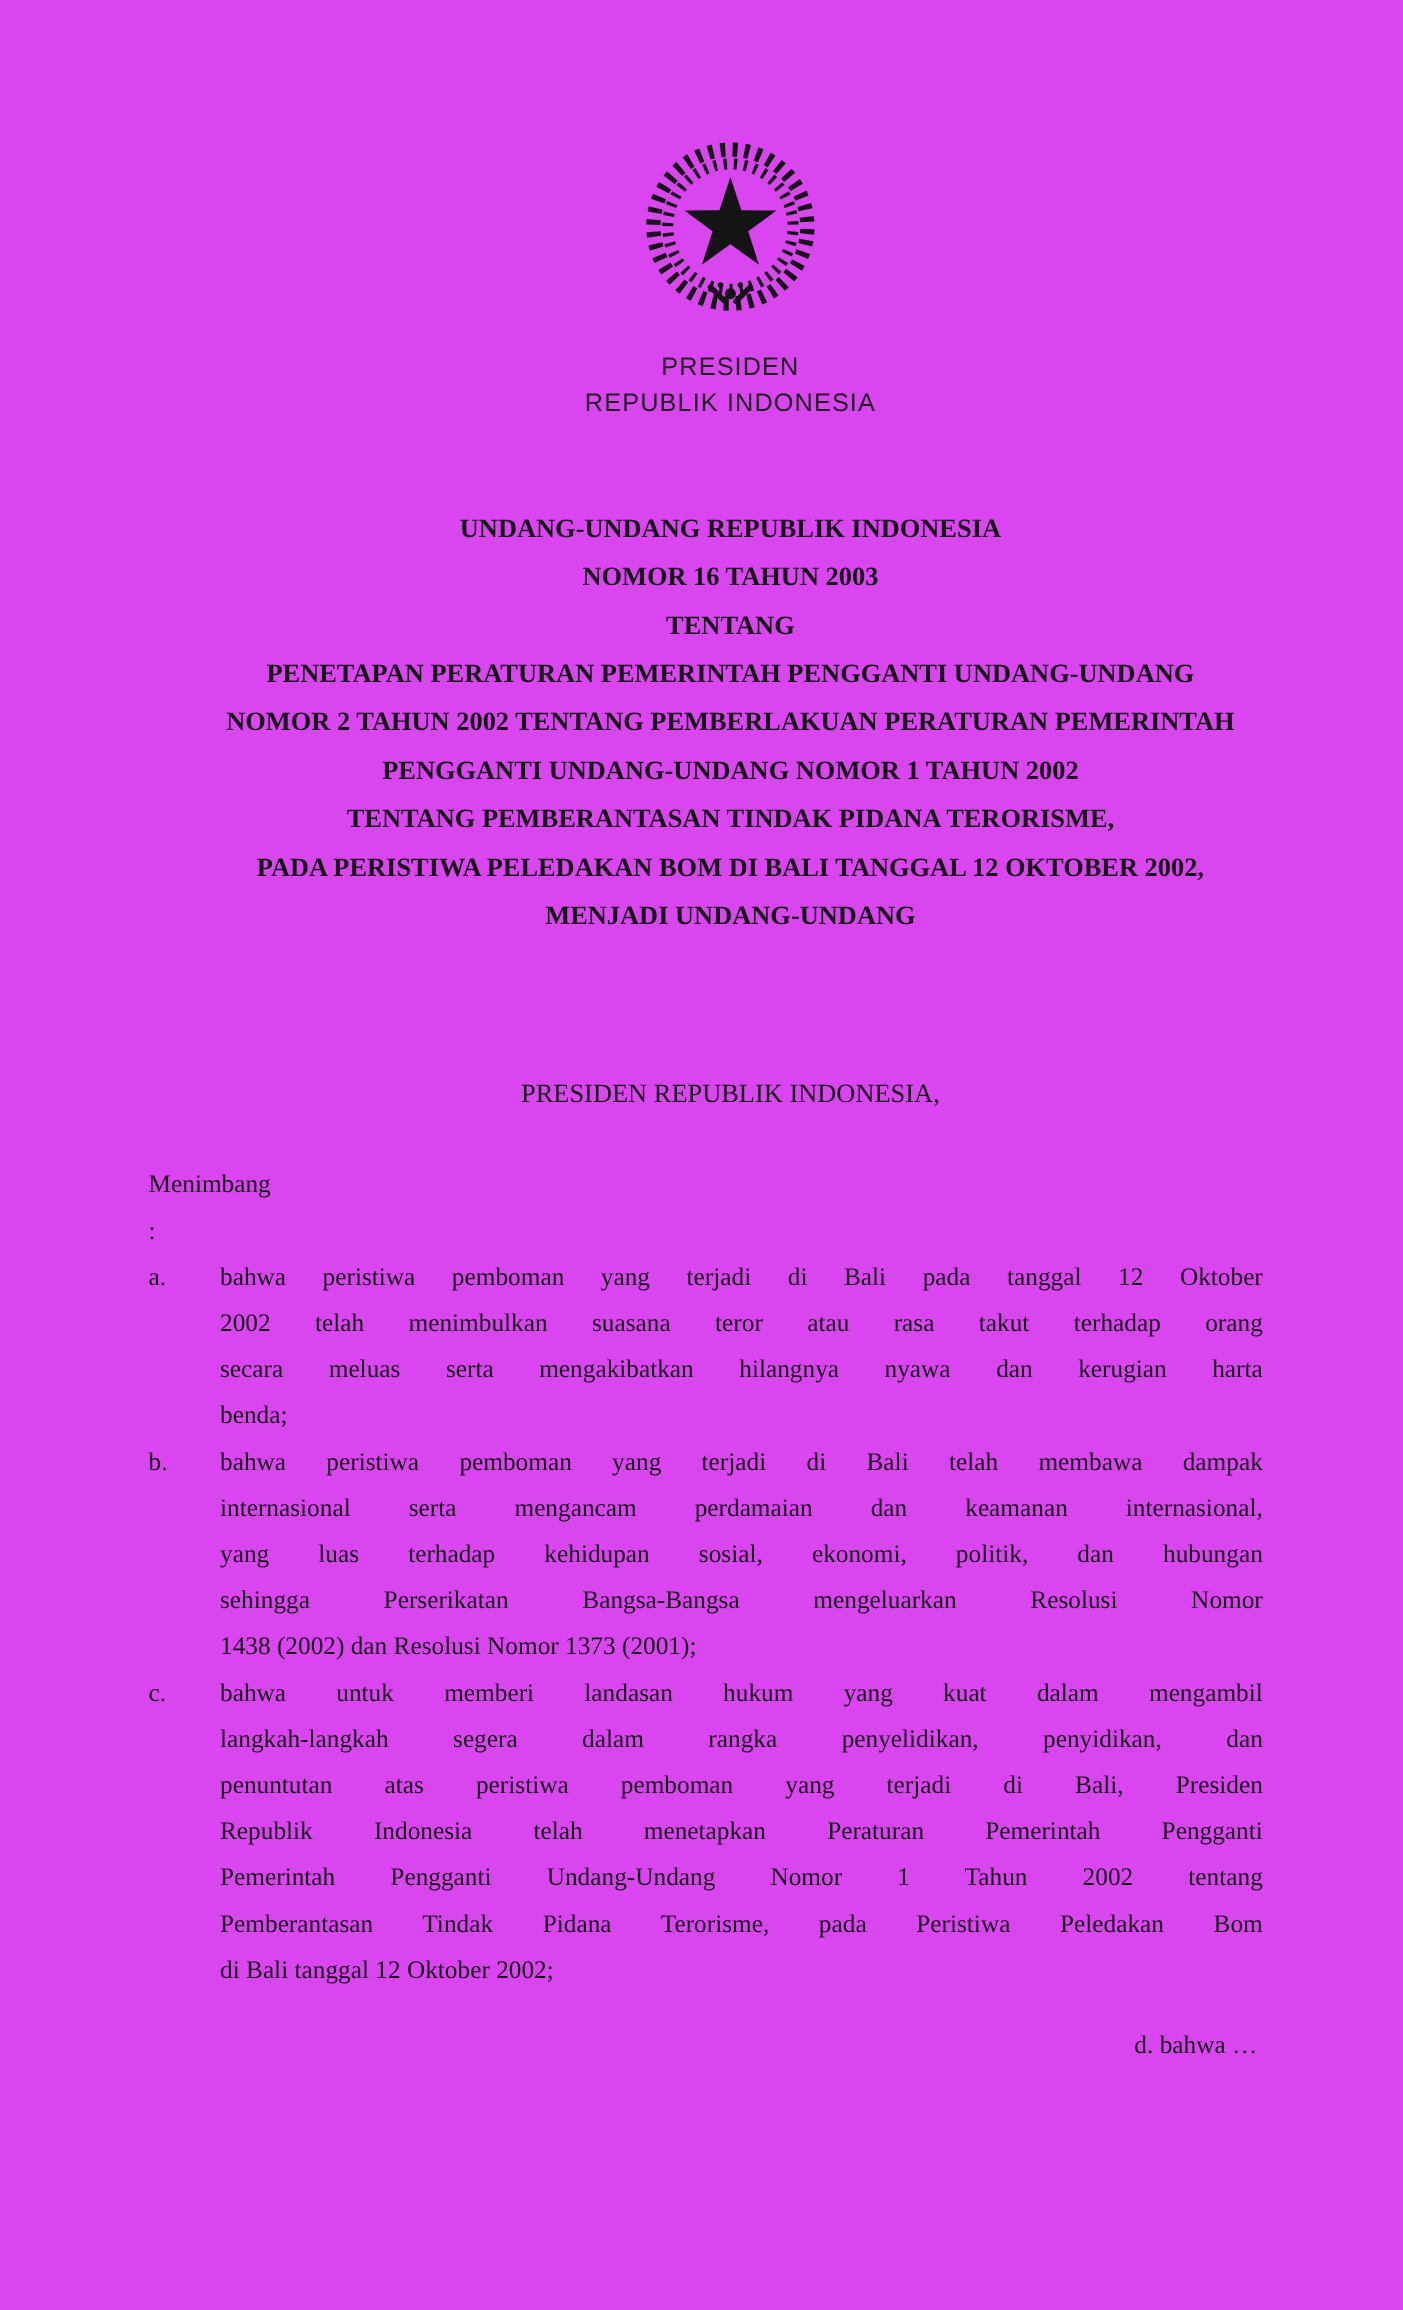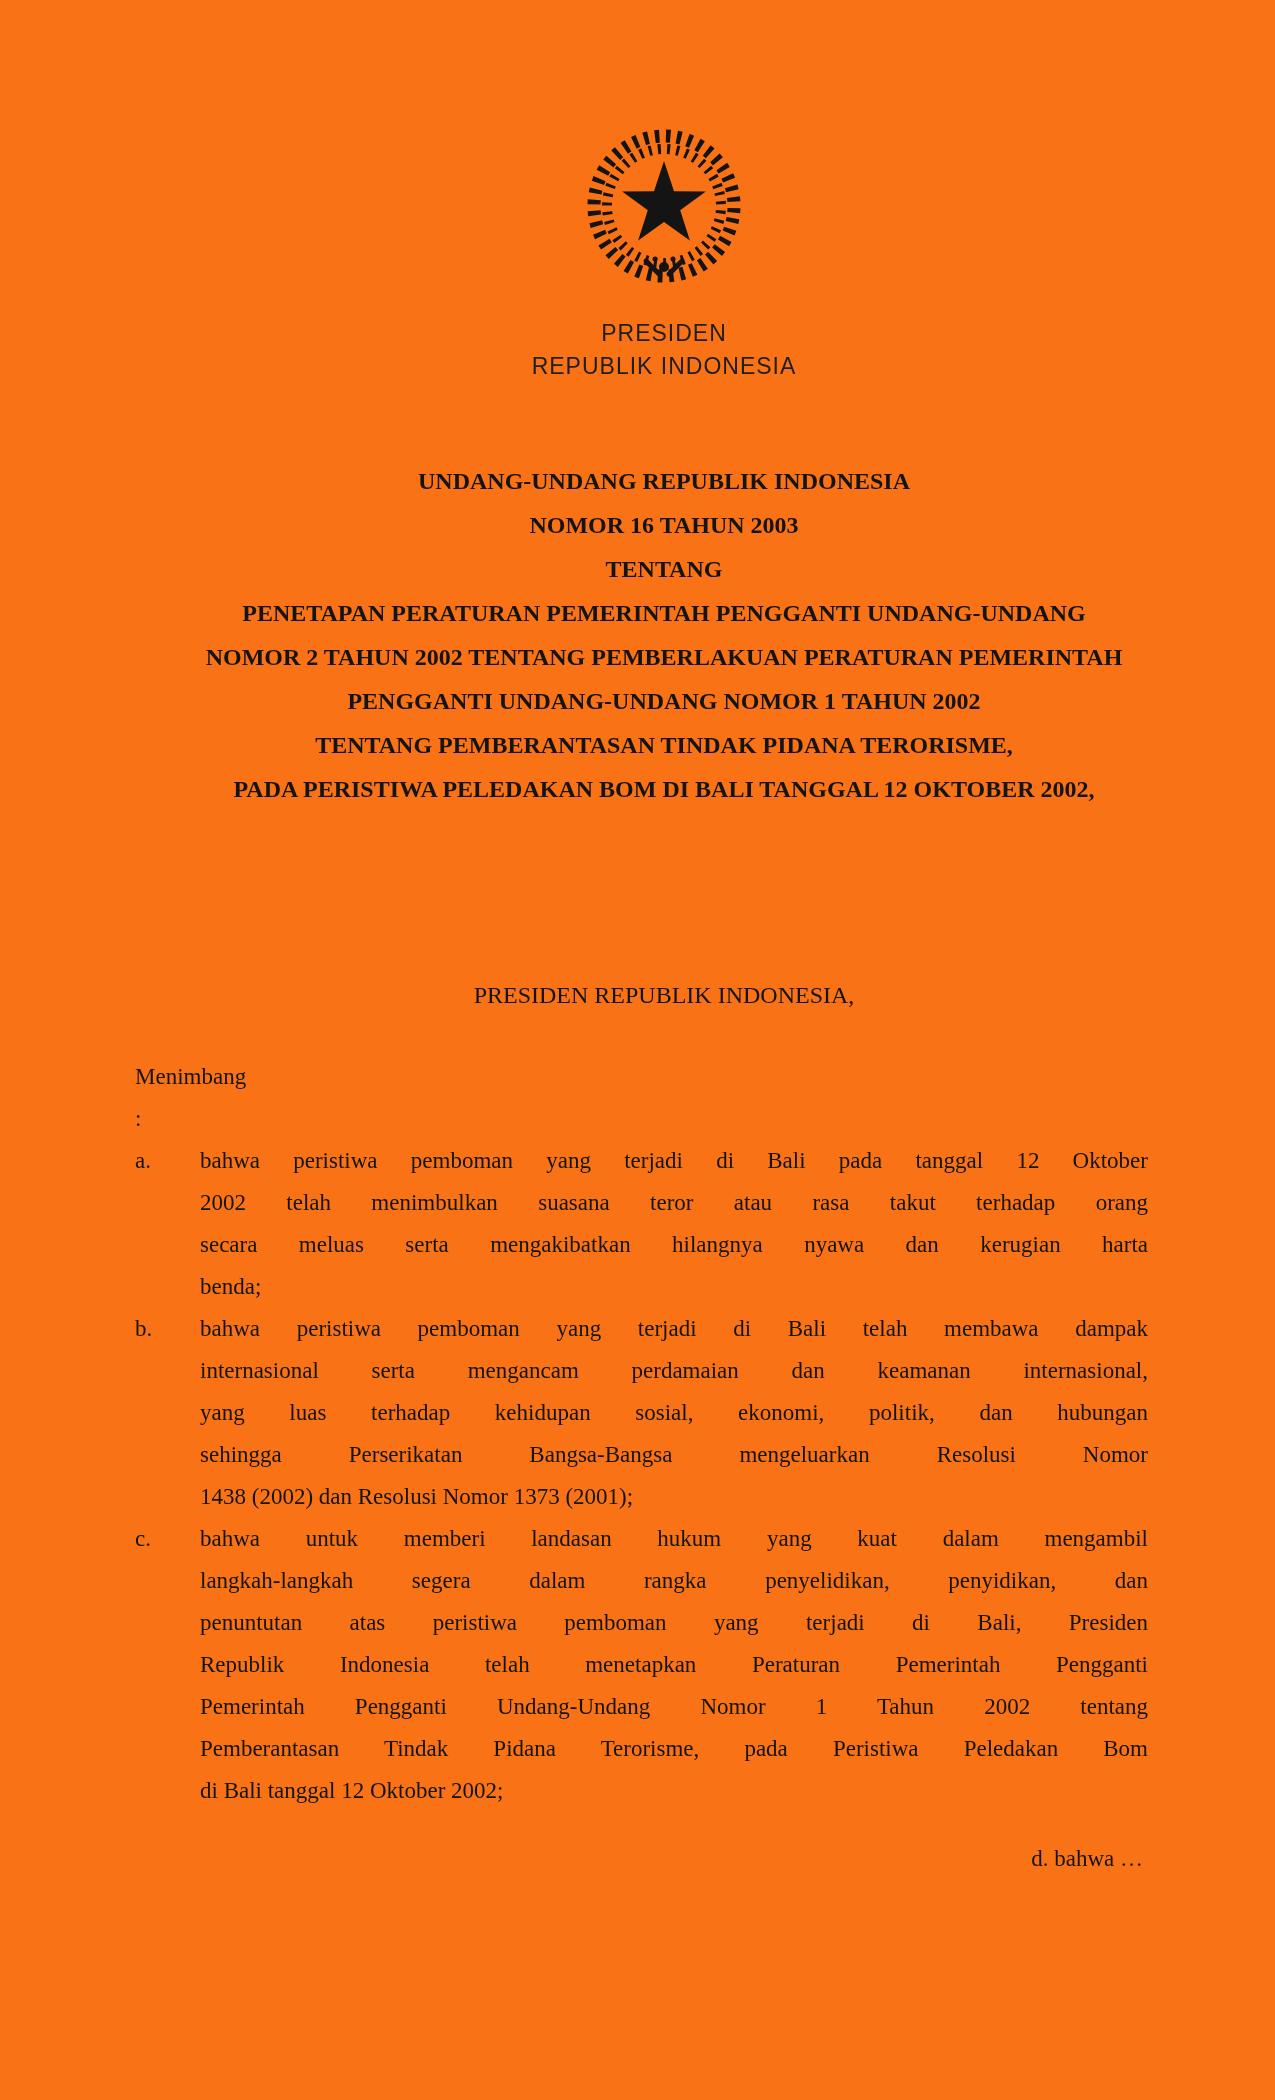--- a/index.html
+++ b/index.html
@@ -1,19 +1,19 @@
 <!DOCTYPE html>
 <html><head>
 <meta charset="utf-8">
 <style>
   html,body{margin:0;padding:0;background:#ffffff;}
   .page{
     position:relative;
     width:1275px;height:2100px;
-    background:#f97316;
+    background:#d946ef;
     color:#141414;
     font-family:"Liberation Serif", serif;
     overflow:hidden;
   }
   
   .centered{
     position:absolute;left:57px;width:1214px;text-align:center;
   }
   .emblem-wrap{top:128px;}
   .letterhead{
@@ -86,20 +86,21 @@
 
   <div class="centered title-block">
       <div class="tline">UNDANG-UNDANG REPUBLIK INDONESIA</div>
       <div class="tline">NOMOR 16 TAHUN 2003</div>
       <div class="tline">TENTANG</div>
       <div class="tline">PENETAPAN PERATURAN PEMERINTAH PENGGANTI UNDANG-UNDANG</div>
       <div class="tline">NOMOR 2 TAHUN 2002 TENTANG PEMBERLAKUAN PERATURAN PEMERINTAH</div>
       <div class="tline">PENGGANTI UNDANG-UNDANG NOMOR 1 TAHUN 2002</div>
       <div class="tline">TENTANG PEMBERANTASAN TINDAK PIDANA TERORISME,</div>
       <div class="tline">PADA PERISTIWA PELEDAKAN BOM DI BALI TANGGAL 12 OKTOBER 2002,</div>
+      <div class="tline last">MENJADI UNDANG-UNDANG</div>
     </div>
 
 
   <div class="centered salutation">PRESIDEN REPUBLIK INDONESIA,</div>
 
   <div class="considering">
     <div class="c-label">Menimbang</div>
     <div class="c-colon">:</div>
     <div class="c-items">
 

